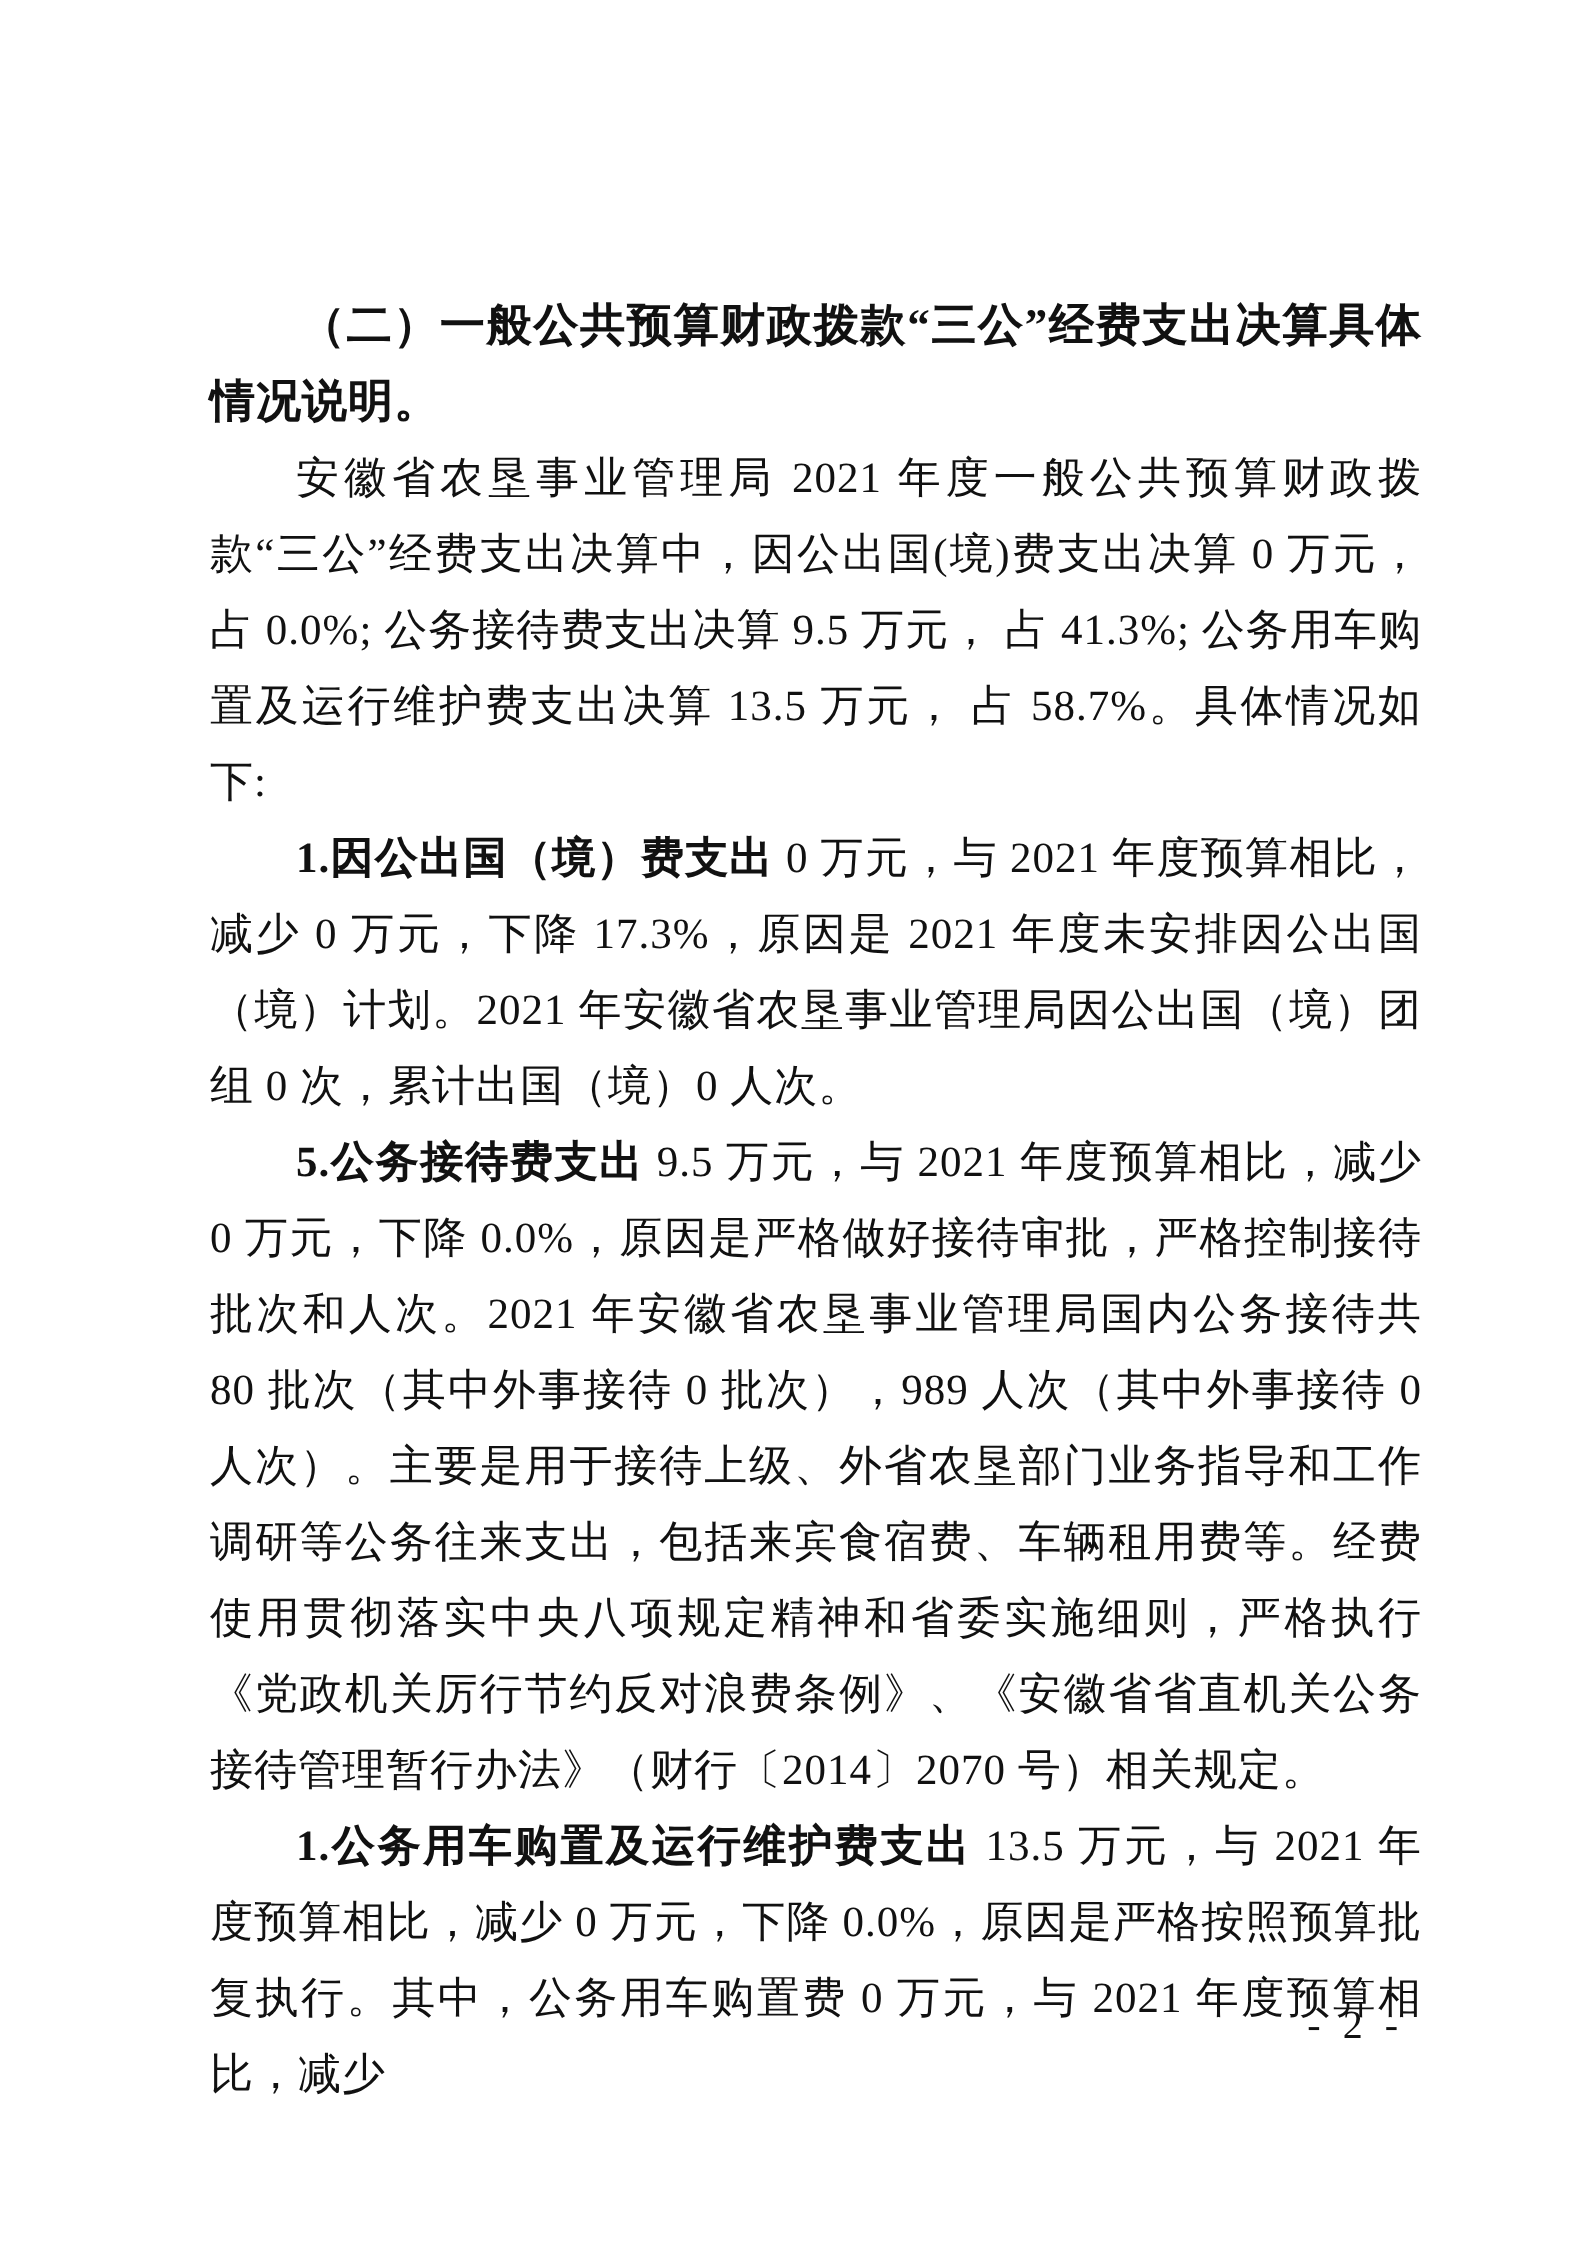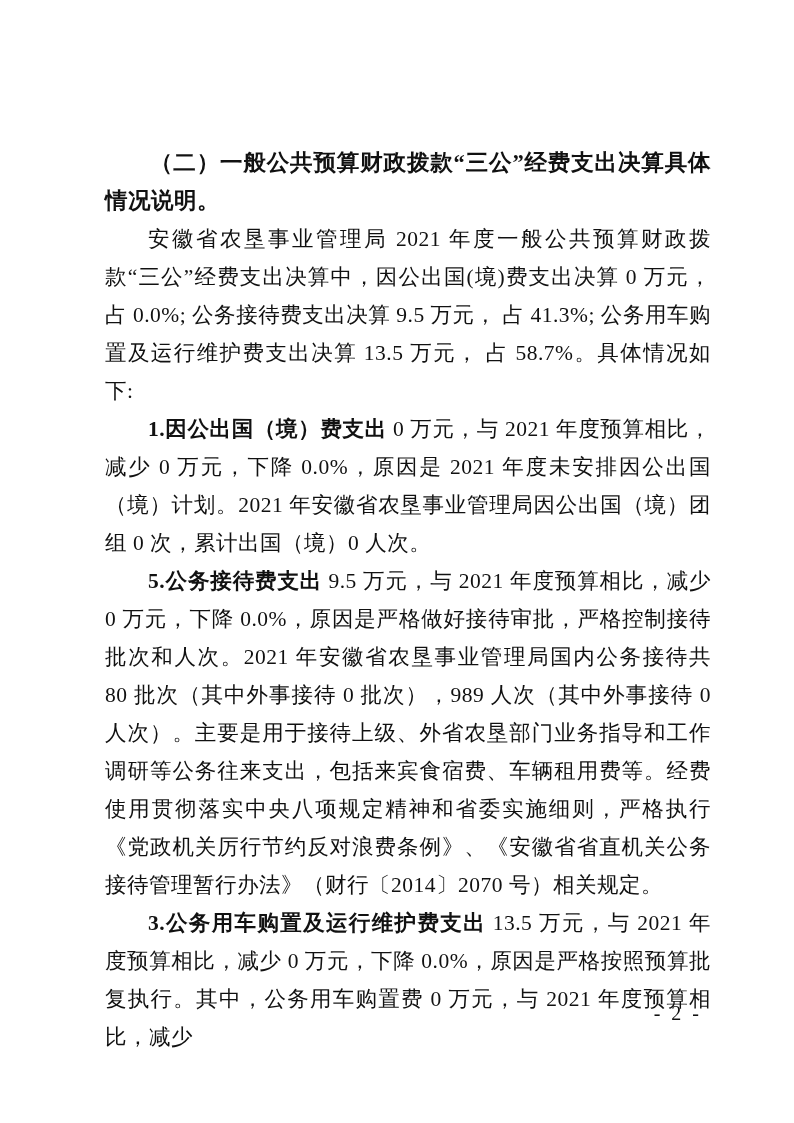--- a/index.html
+++ b/index.html
@@ -55,23 +55,23 @@
 <body>
 
 <div class="page">
 
   <div class="content">
 
     <p class="heading">（二）一般公共预算财政拨款“三公”经费支出决算具体情况说明。</p>
 
     <p class="para"><span class="lead"></span><span>安徽省农垦事业管理局 2021 年度一般公共预算财政拨款“三公”经费支出决算中，因公出国(境)费支出决算 0 万元，占 0.0%; 公务接待费支出决算 9.5 万元， 占 41.3%; 公务用车购置及运行维护费支出决算 13.5 万元， 占 58.7%。具体情况如下:</span></p>
 
-    <p class="para"><span class="lead">1.因公出国（境）费支出</span><span> 0 万元，与 2021 年度预算相比，减少 0 万元，下降 0.0%，原因是 2021 年度未安排因公出国（境）计划。2021 年安徽省农垦事业管理局因公出国（境）团组 0 次，累计出国（境）0 人次。</span></p>
+    <p class="para"><span class="lead">1.因公出国（境）费支出</span><span> 0 万元，与 2021 年度预算相比，减少 0 万元，下降 17.3%，原因是 2021 年度未安排因公出国（境）计划。2021 年安徽省农垦事业管理局因公出国（境）团组 0 次，累计出国（境）0 人次。</span></p>
 
     <p class="para"><span class="lead">5.公务接待费支出</span><span> 9.5 万元，与 2021 年度预算相比，减少 0 万元，下降 0.0%，原因是严格做好接待审批，严格控制接待批次和人次。2021 年安徽省农垦事业管理局国内公务接待共 80 批次（其中外事接待 0 批次），989 人次（其中外事接待 0 人次）。主要是用于接待上级、外省农垦部门业务指导和工作调研等公务往来支出，包括来宾食宿费、车辆租用费等。经费使用贯彻落实中央八项规定精神和省委实施细则，严格执行《党政机关厉行节约反对浪费条例》、《安徽省省直机关公务接待管理暂行办法》（财行〔2014〕2070 号）相关规定。</span></p>
 
-    <p class="para"><span class="lead">3.公务用车购置及运行维护费支出</span><span> 13.5 万元，与 2021 年度预算相比，减少 0 万元，下降 0.0%，原因是严格按照预算批复执行。其中，公务用车购置费 0 万元，与 2021 年度预算相比，减少</span></p>
+    <p class="para"><span class="lead">1.公务用车购置及运行维护费支出</span><span> 13.5 万元，与 2021 年度预算相比，减少 0 万元，下降 0.0%，原因是严格按照预算批复执行。其中，公务用车购置费 0 万元，与 2021 年度预算相比，减少</span></p>
 
   </div>
 
   <div class="footer-pagenum">- 2 -</div>
 
 </div>
 
 </body></html>

